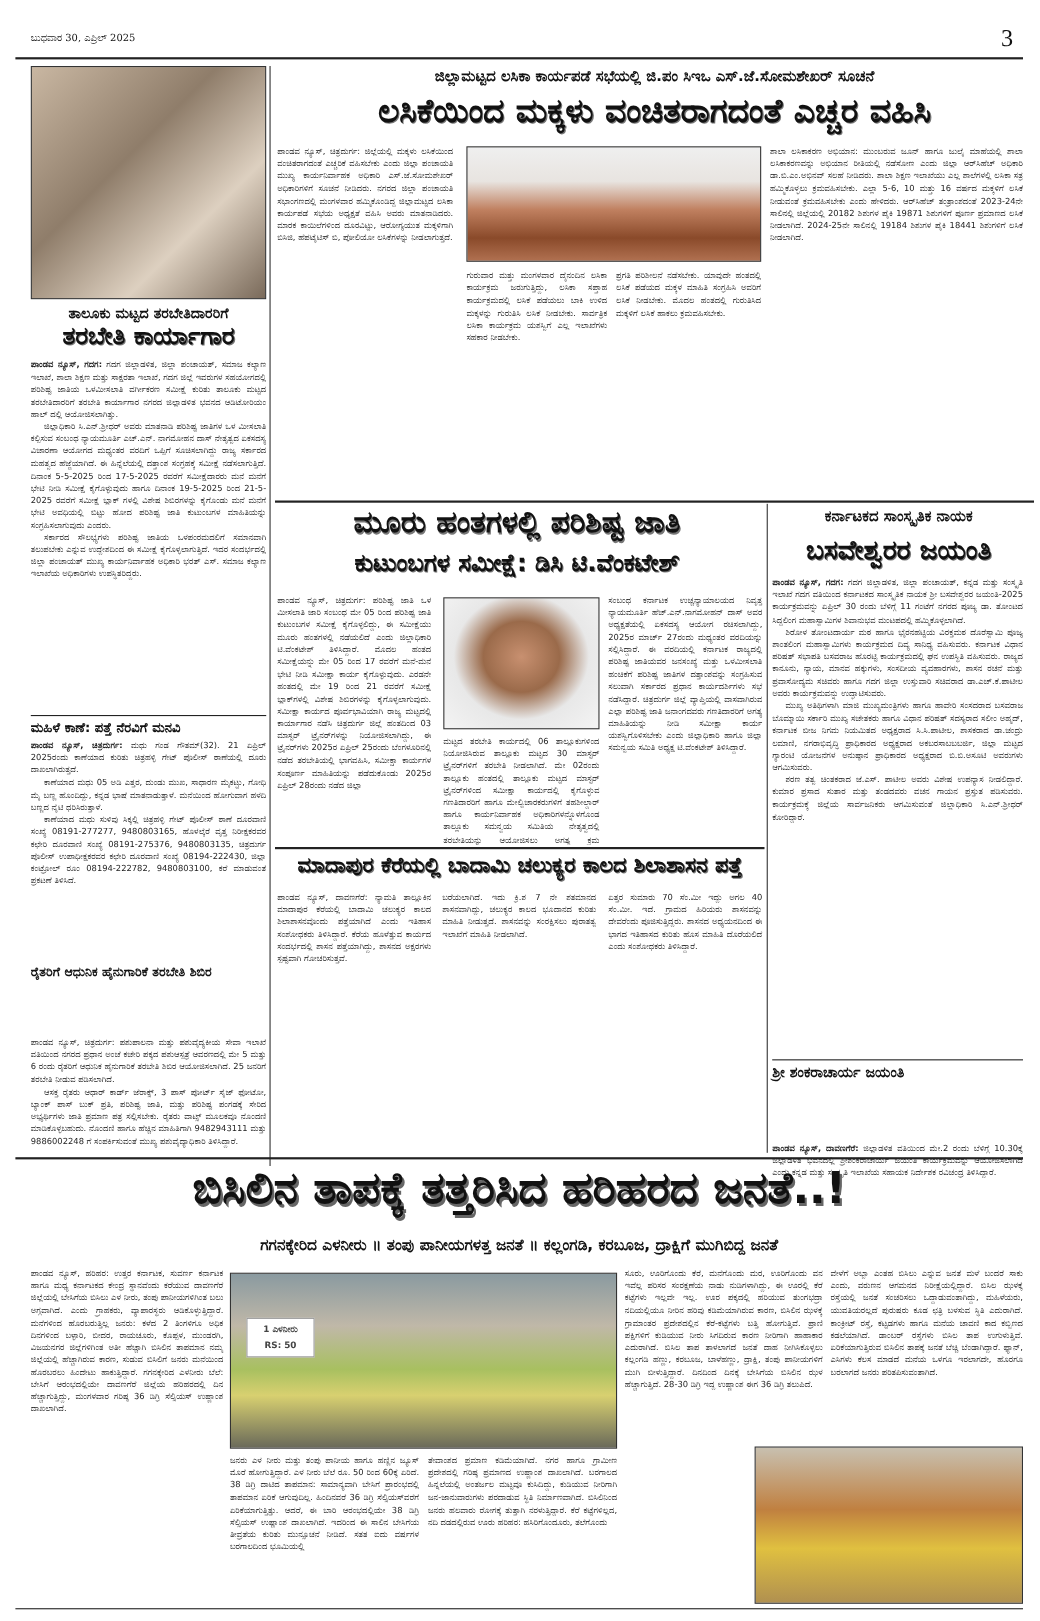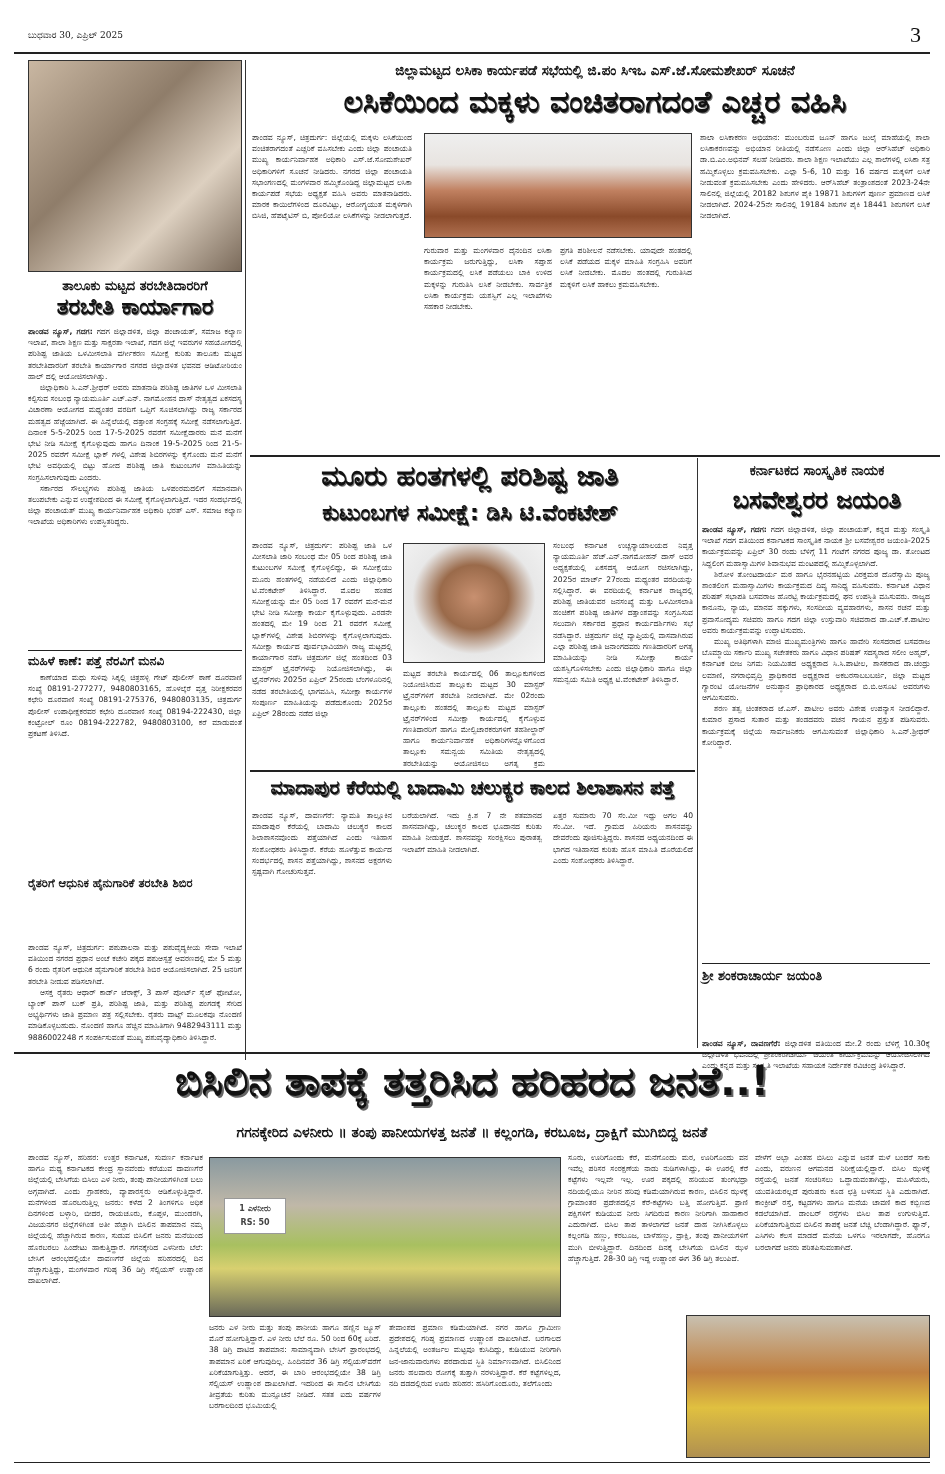--- a/index.html
+++ b/index.html
@@ -41,20 +41,22 @@
 <div class="abs headline" style="left:28px;top:294px;width:214px;font-size:22px;">ತರಬೇತಿ ಕಾರ್ಯಾಗಾರ</div>
 <div class="abs text" style="left:28px;top:326px;width:214px;height:322px;">
   <div><span class="lead">ಪಾಂಡವ ನ್ಯೂಸ್, ಗದಗ:</span> <span>ಗದಗ ಜಿಲ್ಲಾಡಳಿತ, ಜಿಲ್ಲಾ ಪಂಚಾಯತ್, ಸಮಾಜ ಕಲ್ಯಾಣ ಇಲಾಖೆ, ಶಾಲಾ ಶಿಕ್ಷಣ ಮತ್ತು ಸಾಕ್ಷರತಾ ಇಲಾಖೆ, ಗದಗ ಜಿಲ್ಲೆ ಇವರುಗಳ ಸಹಯೋಗದಲ್ಲಿ ಪರಿಶಿಷ್ಟ ಜಾತಿಯ ಒಳಮೀಸಲಾತಿ ವರ್ಗೀಕರಣ ಸಮೀಕ್ಷೆ ಕುರಿತು ತಾಲೂಕು ಮಟ್ಟದ ತರಬೇತಿದಾರರಿಗೆ ತರಬೇತಿ ಕಾರ್ಯಾಗಾರ ನಗರದ ಜಿಲ್ಲಾಡಳಿತ ಭವನದ ಆಡಿಟೋರಿಯಂ ಹಾಲ್ ದಲ್ಲಿ ಆಯೋಜಿಸಲಾಗಿತ್ತು.</span></div>
   <p>ಜಿಲ್ಲಾಧಿಕಾರಿ ಸಿ.ಎನ್.ಶ್ರೀಧರ್ ಅವರು ಮಾತನಾಡಿ ಪರಿಶಿಷ್ಟ ಜಾತಿಗಳ ಒಳ ಮೀಸಲಾತಿ ಕಲ್ಪಿಸುವ ಸಂಬಂಧ ನ್ಯಾಯಮೂರ್ತಿ ಎಚ್.ಎನ್. ನಾಗಮೋಹನ ದಾಸ್ ನೇತೃತ್ವದ ಏಕಸದಸ್ಯ ವಿಚಾರಣಾ ಆಯೋಗದ ಮಧ್ಯಂತರ ವರದಿಗೆ ಒಪ್ಪಿಗೆ ಸೂಚಿಸಲಾಗಿದ್ದು ರಾಜ್ಯ ಸರ್ಕಾರದ ಮಹತ್ವದ ಹೆಜ್ಜೆಯಾಗಿದೆ. ಈ ಹಿನ್ನೆಲೆಯಲ್ಲಿ ದತ್ತಾಂಶ ಸಂಗ್ರಹಕ್ಕೆ ಸಮೀಕ್ಷೆ ನಡೆಸಲಾಗುತ್ತಿದೆ. ದಿನಾಂಕ 5-5-2025 ರಿಂದ 17-5-2025 ರವರೆಗೆ ಸಮೀಕ್ಷೆದಾರರು ಮನೆ ಮನೆಗೆ ಭೇಟಿ ನೀಡಿ ಸಮೀಕ್ಷೆ ಕೈಗೊಳ್ಳುವುದು ಹಾಗೂ ದಿನಾಂಕ 19-5-2025 ರಿಂದ 21-5-2025 ರವರೆಗೆ ಸಮೀಕ್ಷೆ ಬ್ಲಾಕ್ ಗಳಲ್ಲಿ ವಿಶೇಷ ಶಿಬಿರಗಳನ್ನು ಕೈಗೊಂಡು ಮನೆ ಮನೆಗೆ ಭೇಟಿ ಅವಧಿಯಲ್ಲಿ ಬಿಟ್ಟು ಹೋದ ಪರಿಶಿಷ್ಟ ಜಾತಿ ಕುಟುಂಬಗಳ ಮಾಹಿತಿಯನ್ನು ಸಂಗ್ರಹಿಸಲಾಗುವುದು ಎಂದರು.</p>
   <p>ಸರ್ಕಾರದ ಸೌಲಭ್ಯಗಳು ಪರಿಶಿಷ್ಟ ಜಾತಿಯ ಒಳಪಂರಮದಲಿಗೆ ಸಮಾನವಾಗಿ ತಲುಪಬೇಕು ಎನ್ನುವ ಉದ್ದೇಶದಿಂದ ಈ ಸಮೀಕ್ಷೆ ಕೈಗೊಳ್ಳಲಾಗುತ್ತಿದೆ. ಇದರ ಸಂದರ್ಭದಲ್ಲಿ ಜಿಲ್ಲಾ ಪಂಚಾಯತ್ ಮುಖ್ಯ ಕಾರ್ಯನಿರ್ವಾಹಕ ಅಧಿಕಾರಿ ಭರತ್ ಎಸ್. ಸಮಾಜ ಕಲ್ಯಾಣ ಇಲಾಖೆಯ ಅಧಿಕಾರಿಗಳು ಉಪಸ್ಥಿತರಿದ್ದರು.</p>
 </div>
 
 <div class="abs hrule" style="left:28px;top:650px;width:214px;height:1px;"></div>
 <div class="abs" style="left:28px;top:654px;width:214px;font-size:12px;font-weight:bold;white-space:nowrap;">ಮಹಿಳೆ ಕಾಣೆ: ಪತ್ತೆ ನೆರವಿಗೆ ಮನವಿ</div>
 <div class="abs text" style="left:28px;top:672px;width:214px;height:200px;">
+  <div><span class="lead">ಪಾಂಡವ ನ್ಯೂಸ್, ಚಿತ್ರದುರ್ಗ:</span> <span>ಮಧು ಗಂಡ ಗೌತಮ್(32). 21 ಏಪ್ರಿಲ್ 2025ರಂದು ಕಾಣೆಯಾದ ಕುರಿತು ಚಿತ್ರಹಳ್ಳಿ ಗೇಟ್ ಪೊಲೀಸ್ ಠಾಣೆಯಲ್ಲಿ ದೂರು ದಾಖಲಾಗಿರುತ್ತದೆ.</span></div>
+  <p>ಕಾಣೆಯಾದ ಮಧು 05 ಅಡಿ ಎತ್ತರ, ದುಂಡು ಮುಖ, ಸಾಧಾರಣ ಮೈಕಟ್ಟು, ಗೋಧಿ ಮೈ ಬಣ್ಣ ಹೊಂದಿದ್ದು, ಕನ್ನಡ ಭಾಷೆ ಮಾತನಾಡುತ್ತಾಳೆ. ಮನೆಯಿಂದ ಹೋಗುವಾಗ ಹಳದಿ ಬಣ್ಣದ ನೈಟಿ ಧರಿಸಿರುತ್ತಾಳೆ.</p>
   <p>ಕಾಣೆಯಾದ ಮಧು ಸುಳಿವು ಸಿಕ್ಕಲ್ಲಿ ಚಿತ್ರಹಳ್ಳಿ ಗೇಟ್ ಪೊಲೀಸ್ ಠಾಣೆ ದೂರವಾಣಿ ಸಂಖ್ಯೆ 08191-277277, 9480803165, ಹೊಳಲ್ಕೆರೆ ವೃತ್ತ ನಿರೀಕ್ಷಕರವರ ಕಛೇರಿ ದೂರವಾಣಿ ಸಂಖ್ಯೆ 08191-275376, 9480803135, ಚಿತ್ರದುರ್ಗ ಪೊಲೀಸ್ ಉಪಾಧೀಕ್ಷಕರವರ ಕಛೇರಿ ದೂರವಾಣಿ ಸಂಖ್ಯೆ 08194-222430, ಜಿಲ್ಲಾ ಕಂಟ್ರೋಲ್ ರೂಂ 08194-222782, 9480803100, ಕರೆ ಮಾಡುವಂತೆ ಪ್ರಕಟಣೆ ತಿಳಿಸಿದೆ.</p>
 </div>
 
 <div class="abs" style="left:28px;top:876px;width:214px;font-size:11.5px;font-weight:bold;white-space:nowrap;">ರೈತರಿಗೆ ಆಧುನಿಕ ಹೈನುಗಾರಿಕೆ ತರಬೇತಿ ಶಿಬಿರ</div>
 <div class="abs text" style="left:28px;top:942px;width:214px;height:156px;">
   <div>ಪಾಂಡವ ನ್ಯೂಸ್, ಚಿತ್ರದುರ್ಗ: ಪಶುಪಾಲನಾ ಮತ್ತು ಪಶುವೈದ್ಯಕೀಯ ಸೇವಾ ಇಲಾಖೆ ವತಿಯಿಂದ ನಗರದ ಪ್ರಧಾನ ಅಂಚೆ ಕಚೇರಿ ಪಕ್ಕದ ಪಶುಆಸ್ಪತ್ರೆ ಆವರಣದಲ್ಲಿ ಮೇ 5 ಮತ್ತು 6 ರಂದು ರೈತರಿಗೆ ಆಧುನಿಕ ಹೈನುಗಾರಿಕೆ ತರಬೇತಿ ಶಿಬಿರ ಆಯೋಜಿಸಲಾಗಿದೆ. 25 ಜನರಿಗೆ ತರಬೇತಿ ನೀಡುವ ಪಡಿಸಲಾಗಿದೆ.</div>
   <p>ಆಸಕ್ತ ರೈತರು ಆಧಾರ್ ಕಾರ್ಡ್ ಜೆರಾಕ್ಸ್, 3 ಪಾಸ್ ಪೋರ್ಟ್ ಸೈಜ್ ಫೋಟೋ, ಬ್ಯಾಂಕ್ ಪಾಸ್ ಬುಕ್ ಪ್ರತಿ, ಪರಿಶಿಷ್ಟ ಜಾತಿ, ಮತ್ತು ಪರಿಶಿಷ್ಟ ಪಂಗಡಕ್ಕೆ ಸೇರಿದ ಅಭ್ಯರ್ಥಿಗಳು ಜಾತಿ ಪ್ರಮಾಣ ಪತ್ರ ಸಲ್ಲಿಸಬೇಕು. ರೈತರು ವಾಟ್ಸ್ ಮೂಲಕವೂ ನೊಂದಣಿ ಮಾಡಿಕೊಳ್ಳಬಹುದು. ನೊಂದಣಿ ಹಾಗೂ ಹೆಚ್ಚಿನ ಮಾಹಿತಿಗಾಗಿ 9482943111 ಮತ್ತು 9886002248 ಗೆ ಸಂಪರ್ಕಿಸುವಂತೆ ಮುಖ್ಯ ಪಶುವೈದ್ಯಾಧಿಕಾರಿ ತಿಳಿಸಿದ್ದಾರೆ.</p>
 </div>
 
 <div class="abs kicker" style="left:250px;top:62px;width:690px;font-size:13.5px;">ಜಿಲ್ಲಾಮಟ್ಟದ ಲಸಿಕಾ ಕಾರ್ಯಪಡೆ ಸಭೆಯಲ್ಲಿ ಜಿ.ಪಂ ಸಿಇಒ ಎಸ್.ಜೆ.ಸೋಮಶೇಖರ್ ಸೂಚನೆ</div>

